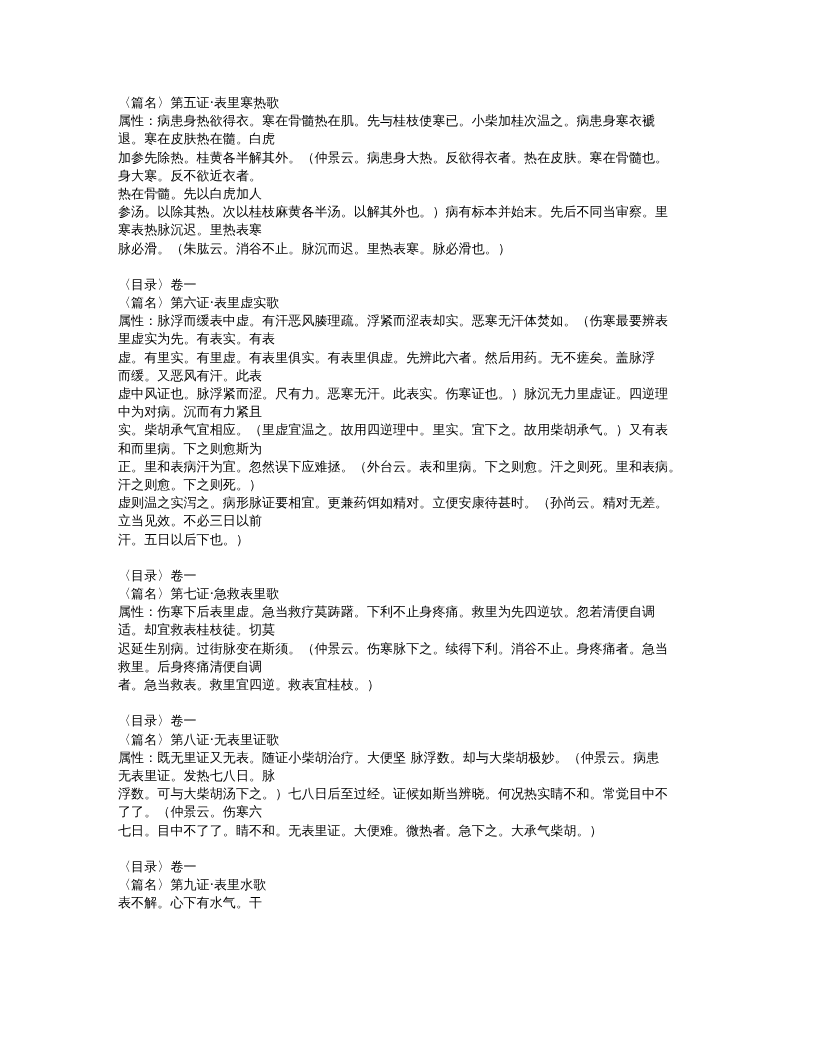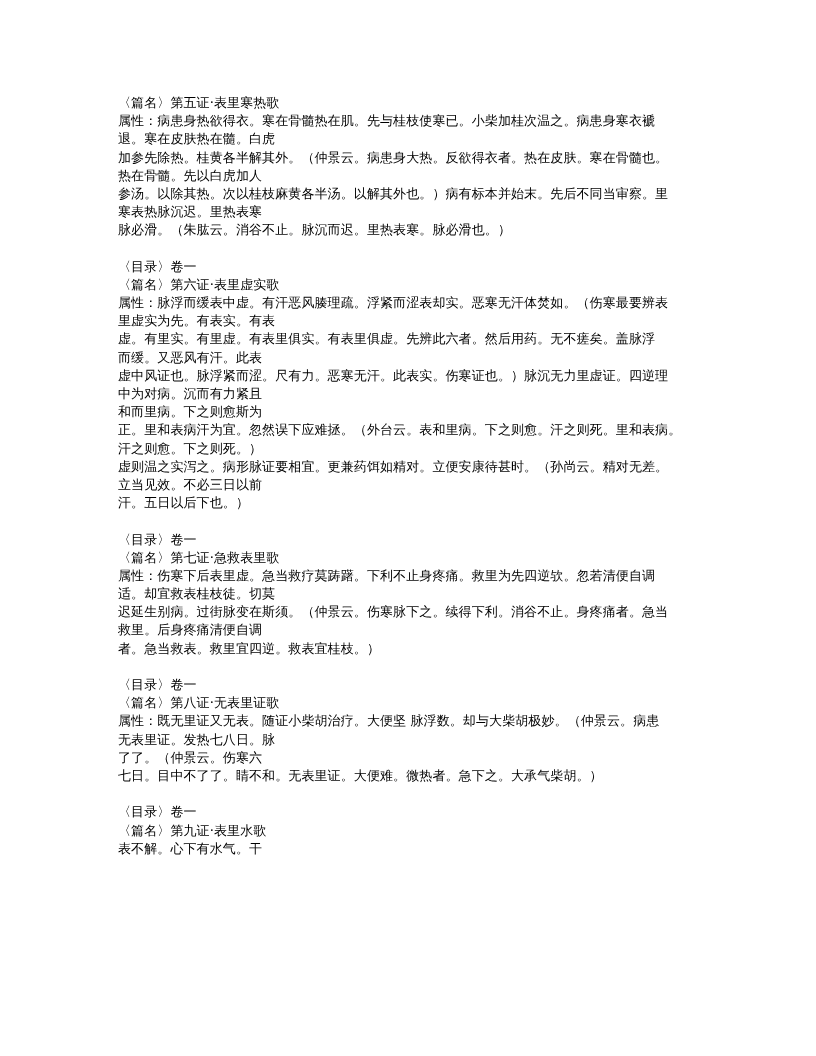--- a/index.html
+++ b/index.html
@@ -38,37 +38,39 @@
 </head>
 <body>
 
 <div class="page">
 
   <div class="section">
     <div class="line">〈篇名〉第五证·表里寒热歌</div>
     <div class="line">属性：病患身热欲得衣。寒在骨髓热在肌。先与桂枝使寒已。小柴加桂次温之。病患身寒衣褫</div>
     <div class="line">退。寒在皮肤热在髓。白虎</div>
     <div class="line">加参先除热。桂黄各半解其外。（仲景云。病患身大热。反欲得衣者。热在皮肤。寒在骨髓也。</div>
+    <div class="line">身大寒。反不欲近衣者。</div>
     <div class="line">热在骨髓。先以白虎加人</div>
     <div class="line">参汤。以除其热。次以桂枝麻黄各半汤。以解其外也。）病有标本并始末。先后不同当审察。里</div>
     <div class="line">寒表热脉沉迟。里热表寒</div>
     <div class="line">脉必滑。（朱肱云。消谷不止。脉沉而迟。里热表寒。脉必滑也。）</div>
   </div>
 
   <div class="blank"></div>
 
   <div class="section">
     <div class="line">〈目录〉卷一</div>
     <div class="line">〈篇名〉第六证·表里虚实歌</div>
     <div class="line">属性：脉浮而缓表中虚。有汗恶风腠理疏。浮紧而涩表却实。恶寒无汗体焚如。（伤寒最要辨表</div>
     <div class="line">里虚实为先。有表实。有表</div>
     <div class="line">虚。有里实。有里虚。有表里俱实。有表里俱虚。先辨此六者。然后用药。无不瘥矣。盖脉浮</div>
     <div class="line">而缓。又恶风有汗。此表</div>
     <div class="line">虚中风证也。脉浮紧而涩。尺有力。恶寒无汗。此表实。伤寒证也。）脉沉无力里虚证。四逆理</div>
     <div class="line">中为对病。沉而有力紧且</div>
+    <div class="line">实。柴胡承气宜相应。（里虚宜温之。故用四逆理中。里实。宜下之。故用柴胡承气。）又有表</div>
     <div class="line">和而里病。下之则愈斯为</div>
     <div class="line">正。里和表病汗为宜。忽然误下应难拯。（外台云。表和里病。下之则愈。汗之则死。里和表病。</div>
     <div class="line">汗之则愈。下之则死。）</div>
     <div class="line">虚则温之实泻之。病形脉证要相宜。更兼药饵如精对。立便安康待甚时。（孙尚云。精对无差。</div>
     <div class="line">立当见效。不必三日以前</div>
     <div class="line">汗。五日以后下也。）</div>
   </div>
 
   <div class="blank"></div>
 
@@ -82,20 +84,21 @@
     <div class="line">者。急当救表。救里宜四逆。救表宜桂枝。）</div>
   </div>
 
   <div class="blank"></div>
 
   <div class="section">
     <div class="line">〈目录〉卷一</div>
     <div class="line">〈篇名〉第八证·无表里证歌</div>
     <div class="line">属性：既无里证又无表。随证小柴胡治疗。大便坚 脉浮数。却与大柴胡极妙。（仲景云。病患</div>
     <div class="line">无表里证。发热七八日。脉</div>
+    <div class="line">浮数。可与大柴胡汤下之。）七八日后至过经。证候如斯当辨晓。何况热实睛不和。常觉目中不</div>
     <div class="line">了了。（仲景云。伤寒六</div>
     <div class="line">七日。目中不了了。睛不和。无表里证。大便难。微热者。急下之。大承气柴胡。）</div>
   </div>
 
   <div class="blank"></div>
 
   <div class="section">
     <div class="line">〈目录〉卷一</div>
     <div class="line">〈篇名〉第九证·表里水歌</div>
     <div class="line">表不解。心下有水气。干</div>

